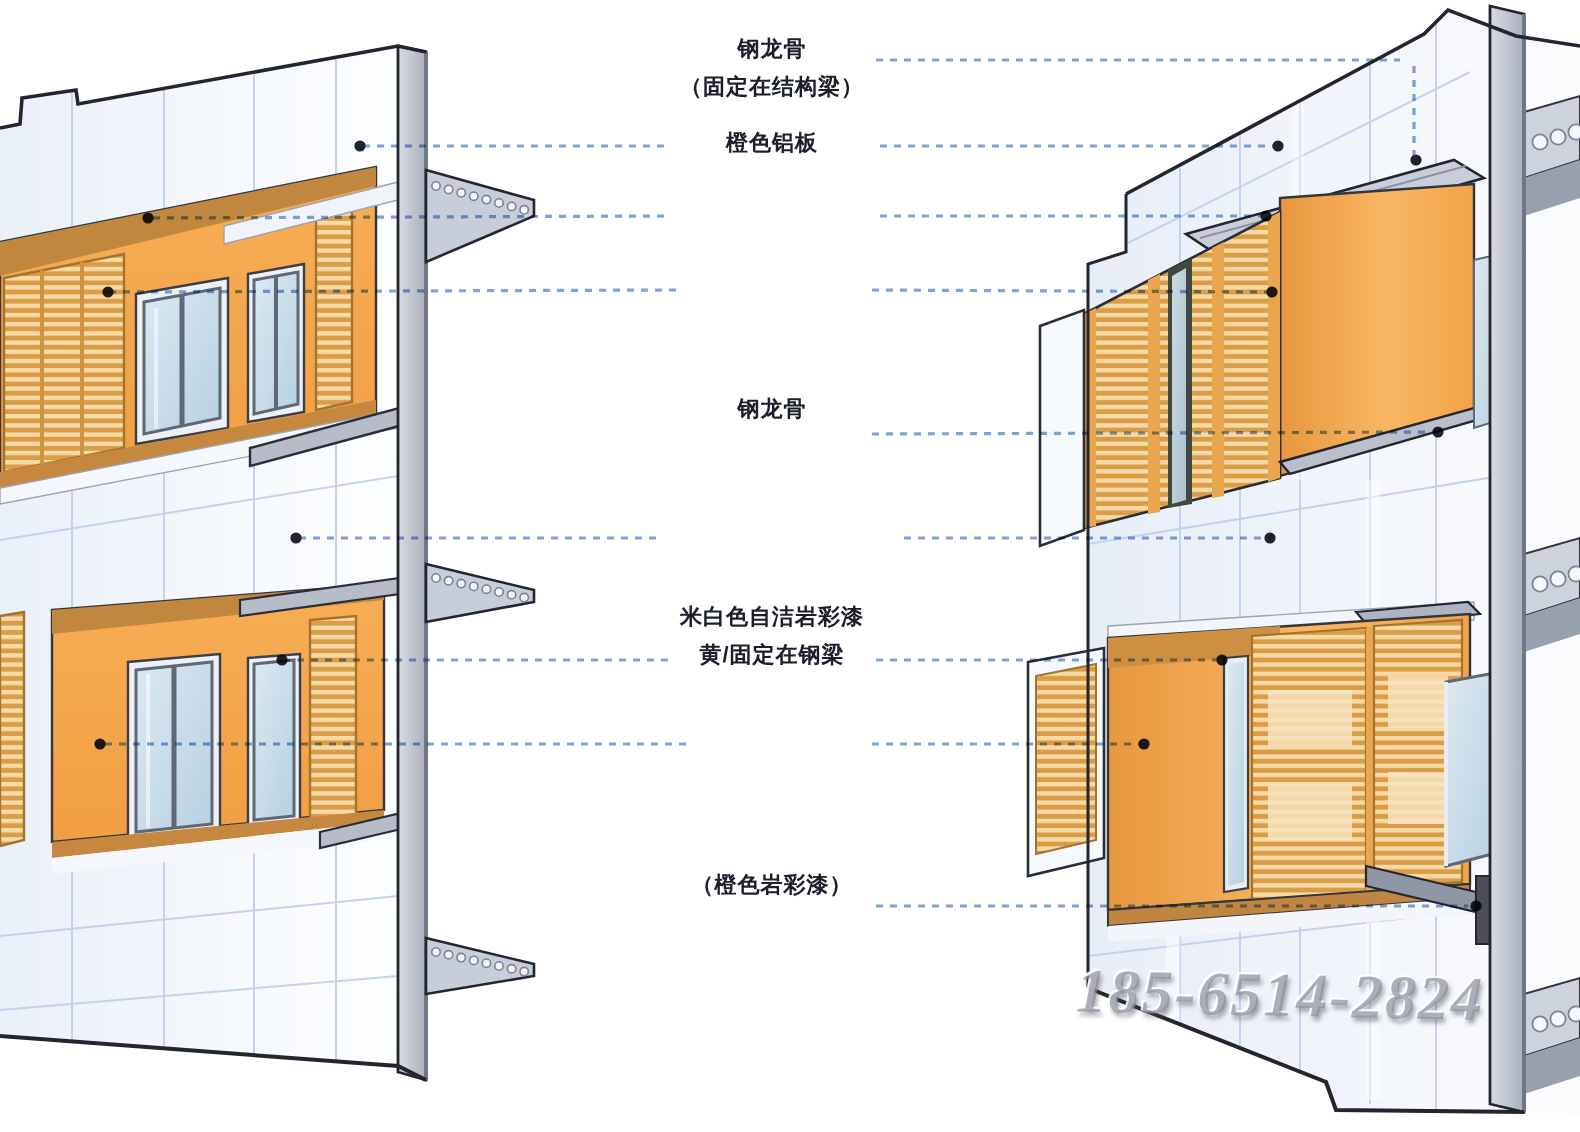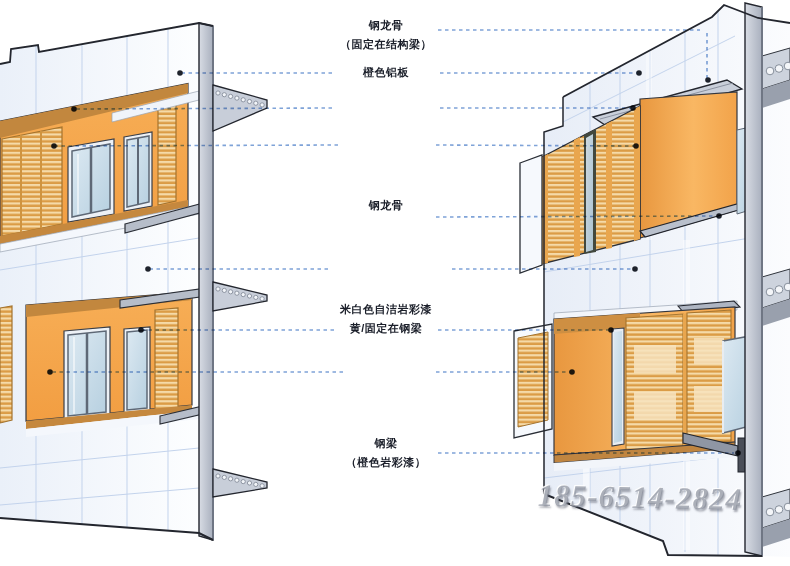--- a/index.html
+++ b/index.html
@@ -299,19 +299,18 @@
   <div class="label" style="left:286px;top:196px;">
     <div>钢龙骨</div>
   </div>
   <div class="label" style="left:286px;top:260px;margin-top:40px;">
     <div>米白色自洁岩彩漆</div>
   </div>
   <div class="label" style="left:286px;top:319px;">
     <div>黄/固定在钢梁</div>
   </div>
   <div class="label" style="left:286px;top:434px;">
-    <div>钢梁</div>
     <div>（橙色岩彩漆）</div>
   </div>
 
   <div class="watermark">185-6514-2824</div>
 
 </div>
 
 </body></html>

